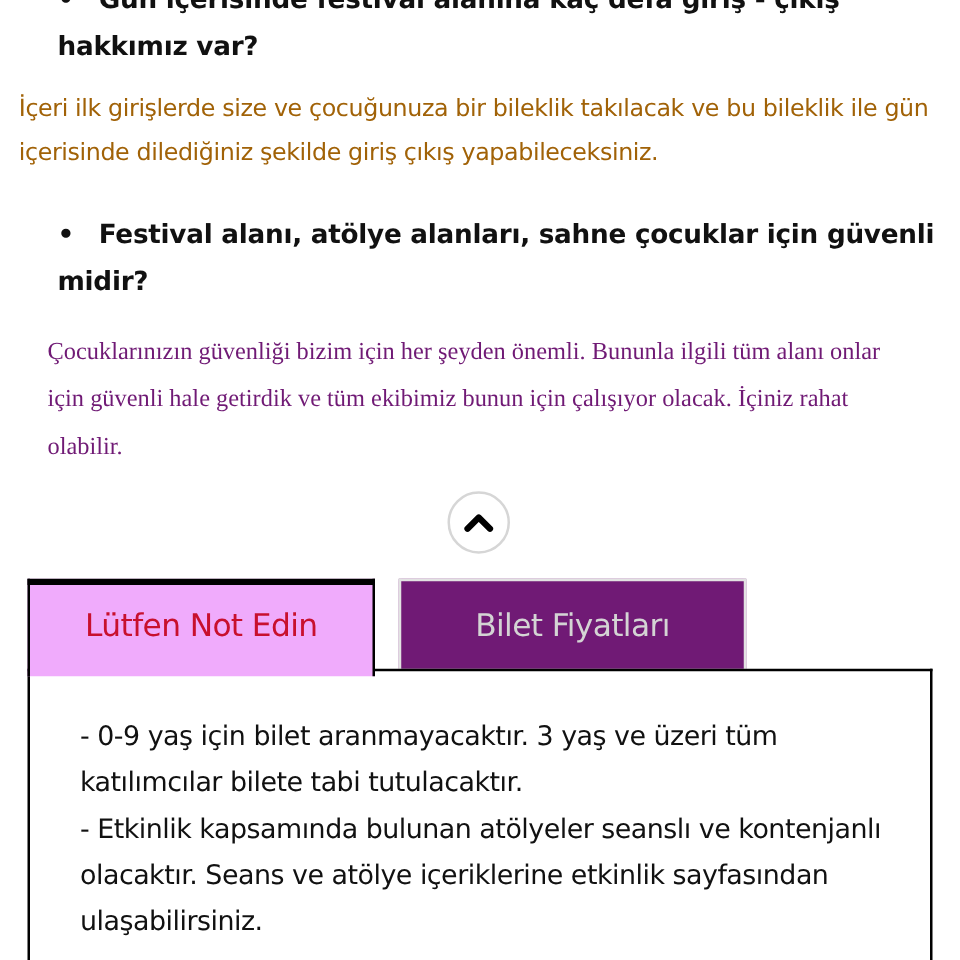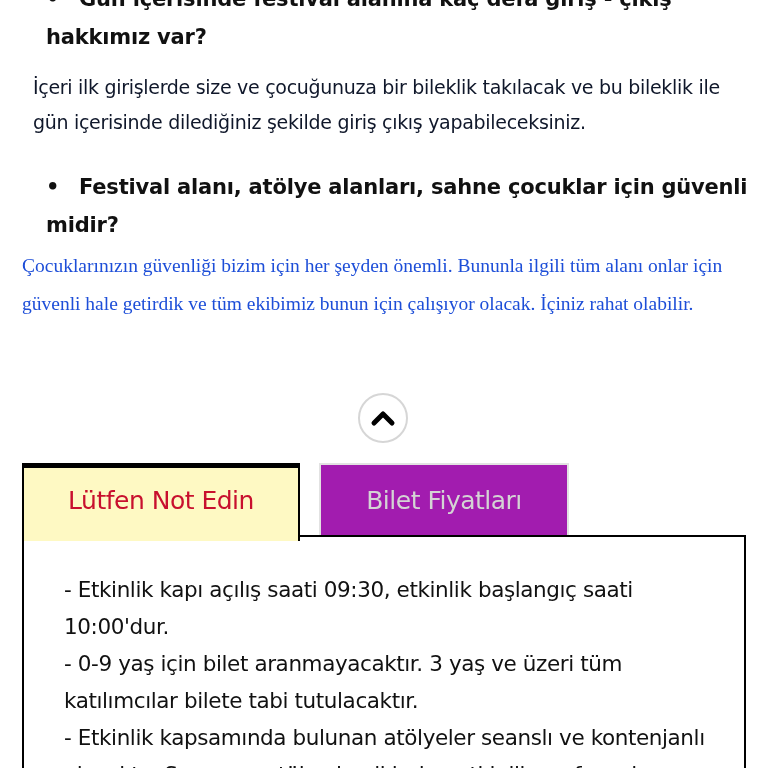--- a/index.html
+++ b/index.html
@@ -26,40 +26,40 @@
     }
     .q-heading .bullet {
       display: inline-block;
       width: 33px;
       font-weight: bold;
     }
     .q1 { top: -20px; }
     .q2 { top: 168px; }
     .answer-sans {
       position: absolute;
-      left: 33px;
+      left: 15px;
       right: 14px;
       top: 70px;
       font-family: "DejaVu Sans", sans-serif;
       font-size: 19px;
       line-height: 35px;
-      color: #0f172a;
+      color: #a16207;
       margin: 0;
       letter-spacing: -0.3px;
     }
     .answer-serif {
       position: absolute;
       left: 22px;
       right: 20px;
       top: 247px;
       font-family: "Liberation Serif", serif;
       font-size: 19.5px;
       line-height: 38px;
-      color: #1d4ed8;
-      margin: 0;
+      color: #701a75;
+      margin: 16px;
     }
     .scroll-top {
       position: absolute;
       left: 358px;
       top: 393px;
       width: 50px;
       height: 50px;
       border: 2px solid #d6d6d6;
       border-radius: 50%;
       box-sizing: border-box;
@@ -72,44 +72,44 @@
     .tab-active {
       position: absolute;
       left: 22px;
       top: 463px;
       width: 278px;
       height: 78px;
       box-sizing: border-box;
       border-top: 5px solid #000;
       border-left: 2px solid #000;
       border-right: 2px solid #000;
-      background: #fef9c3;
+      background: #f0abfc;
       z-index: 3;
       display: flex;
       align-items: center;
       justify-content: center;
       cursor: pointer;
     }
     .tab-active span {
       font-family: "DejaVu Sans", sans-serif;
       font-size: 25px;
       color: #c8102e;
       margin-top: -8px;
       letter-spacing: -0.5px;
     }
     .tab-inactive {
       position: absolute;
       left: 319px;
       top: 463px;
-      width: 250px;
+      width: 278px;
       height: 73px;
       box-sizing: border-box;
       border: 2px solid #e2e2e2;
       border-bottom: none;
-      background: #a21caf;
+      background: #701a75;
       display: flex;
       align-items: center;
       justify-content: center;
       cursor: pointer;
     }
     .tab-inactive span {
       font-family: "DejaVu Sans", sans-serif;
       font-size: 25px;
       color: #d4d4d4;
       letter-spacing: -0.5px;
@@ -161,17 +161,16 @@
 
 <div class="tab-active">
   <span>Lütfen Not Edin</span>
 </div>
 <div class="tab-inactive">
   <span>Bilet Fiyatları</span>
 </div>
 
 <div class="panel">
   <div class="panel-text">
-    <p>- Etkinlik kapı açılış saati 09:30, etkinlik başlangıç saati 10:00'dur.</p>
     <p>- 0-9 yaş için bilet aranmayacaktır. 3 yaş ve üzeri tüm katılımcılar bilete tabi tutulacaktır.</p>
     <p>- Etkinlik kapsamında bulunan atölyeler seanslı ve kontenjanlı olacaktır. Seans ve atölye içeriklerine etkinlik sayfasından ulaşabilirsiniz.</p>
   </div>
 </div>
 
 </body></html>

